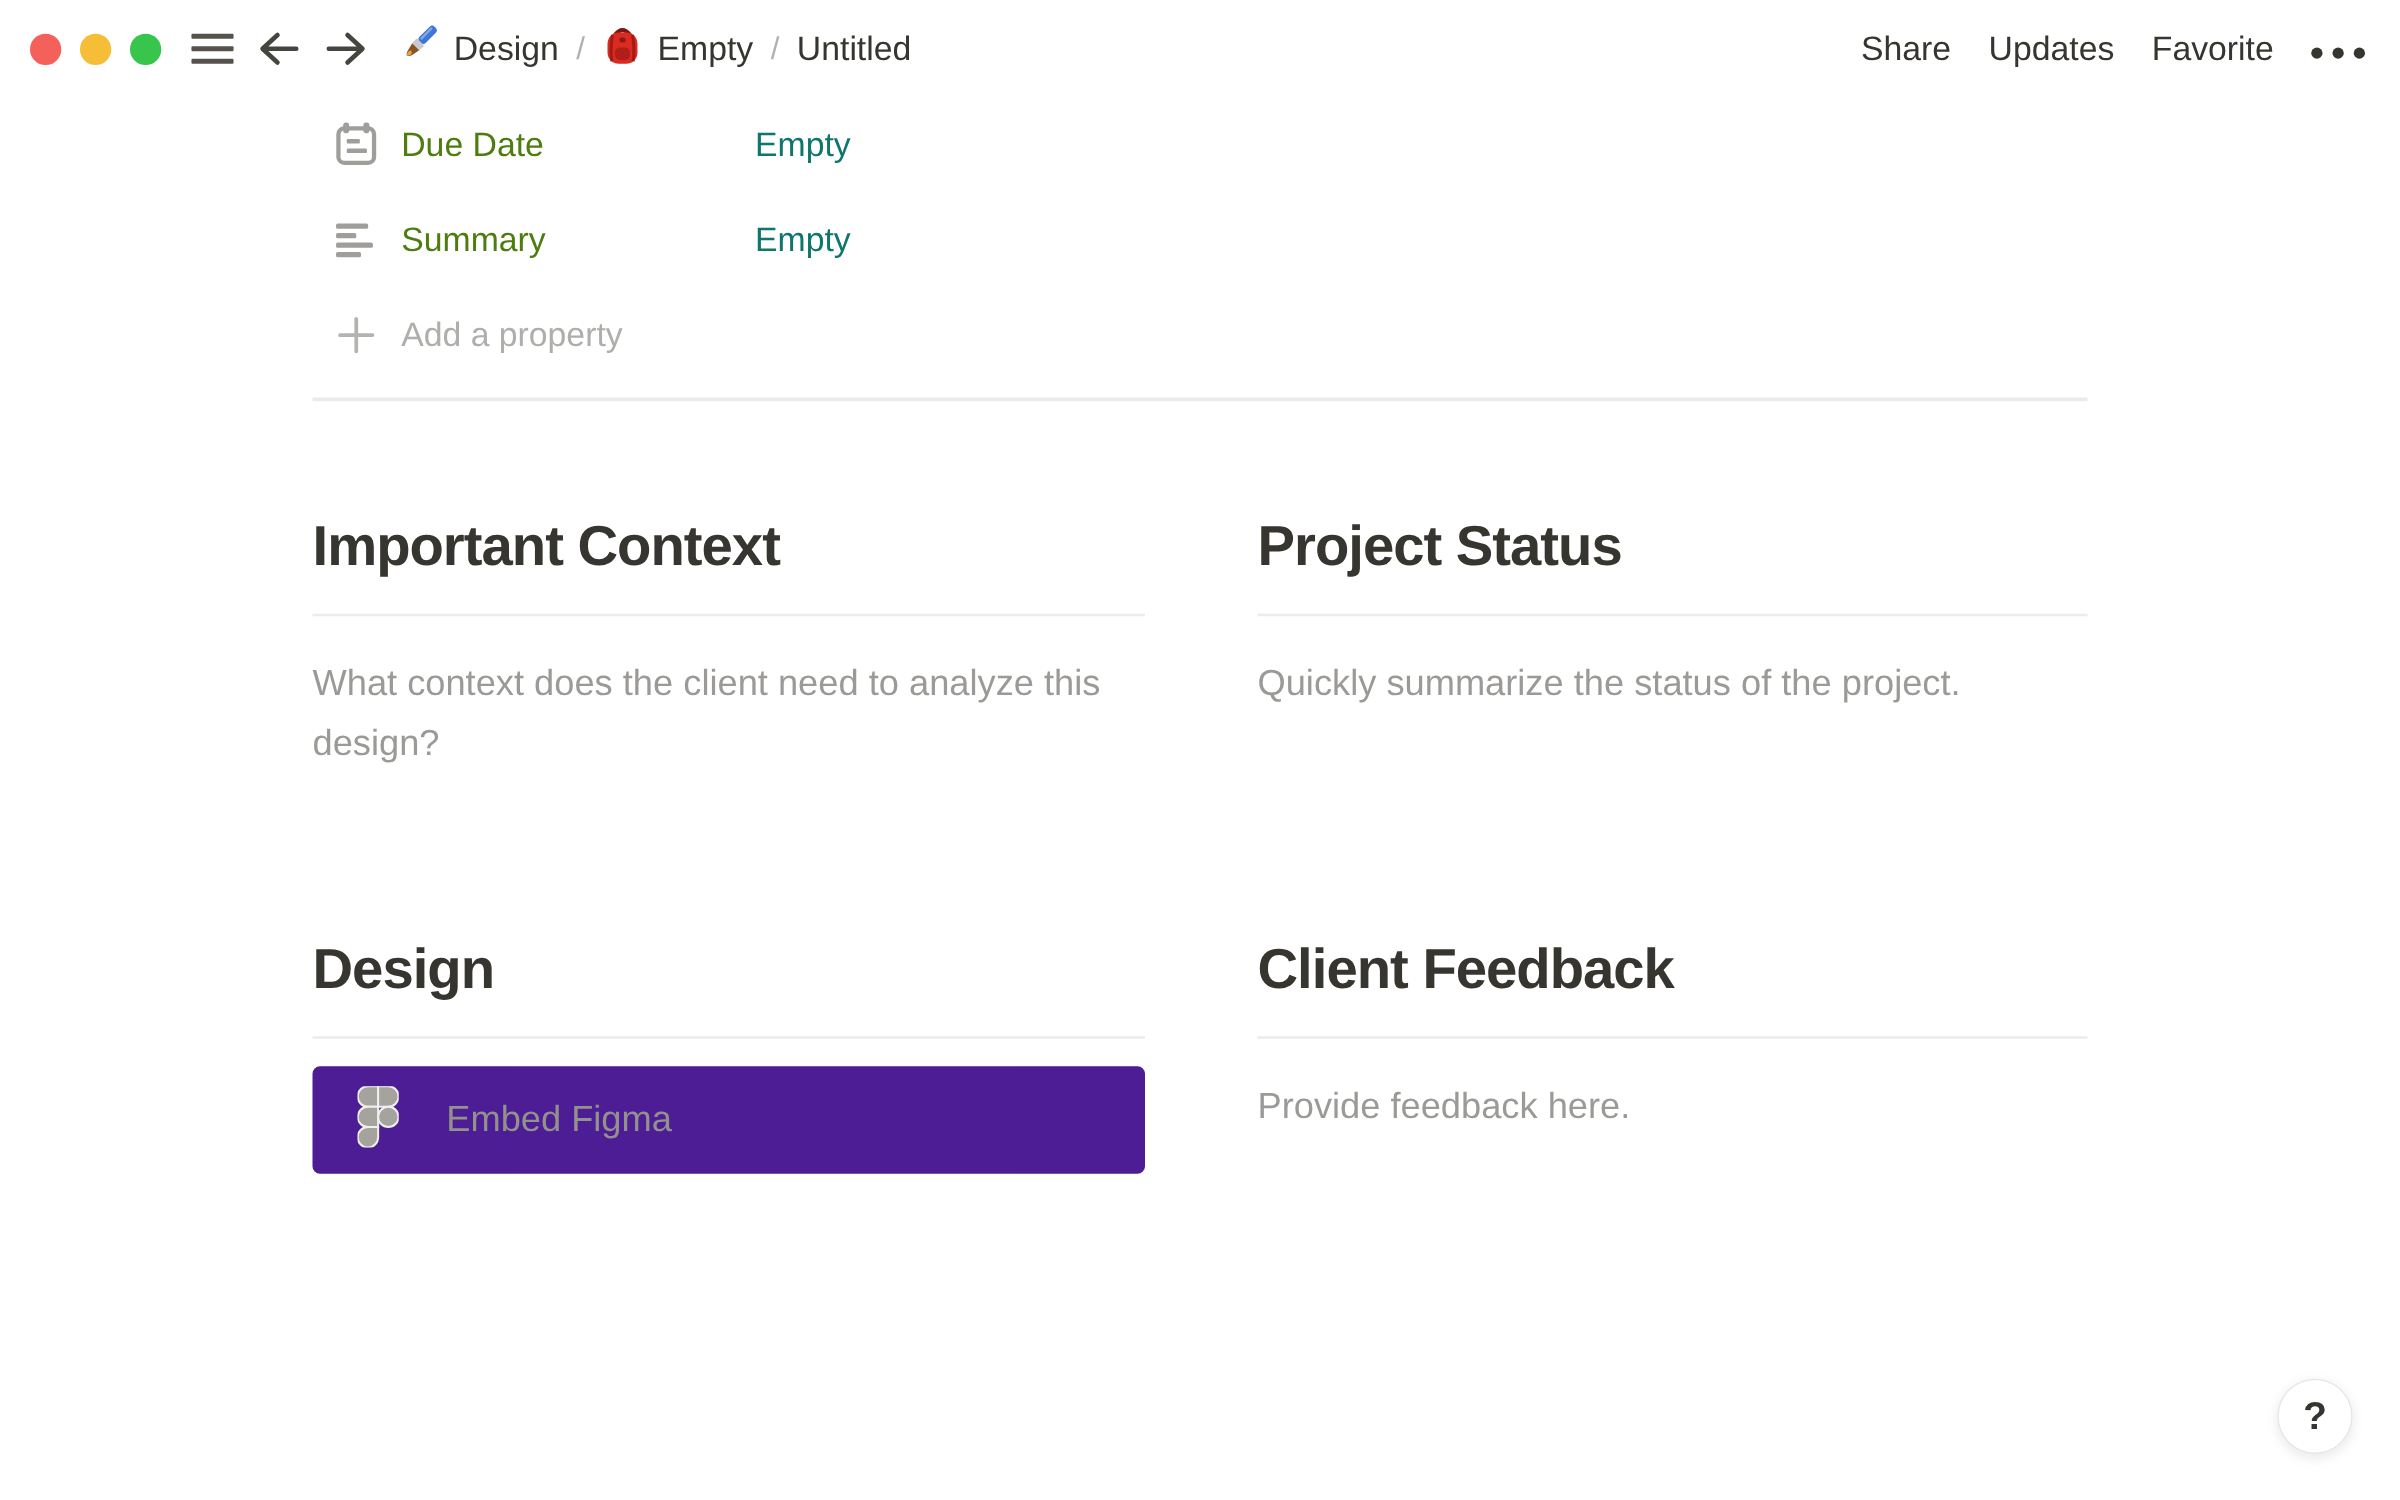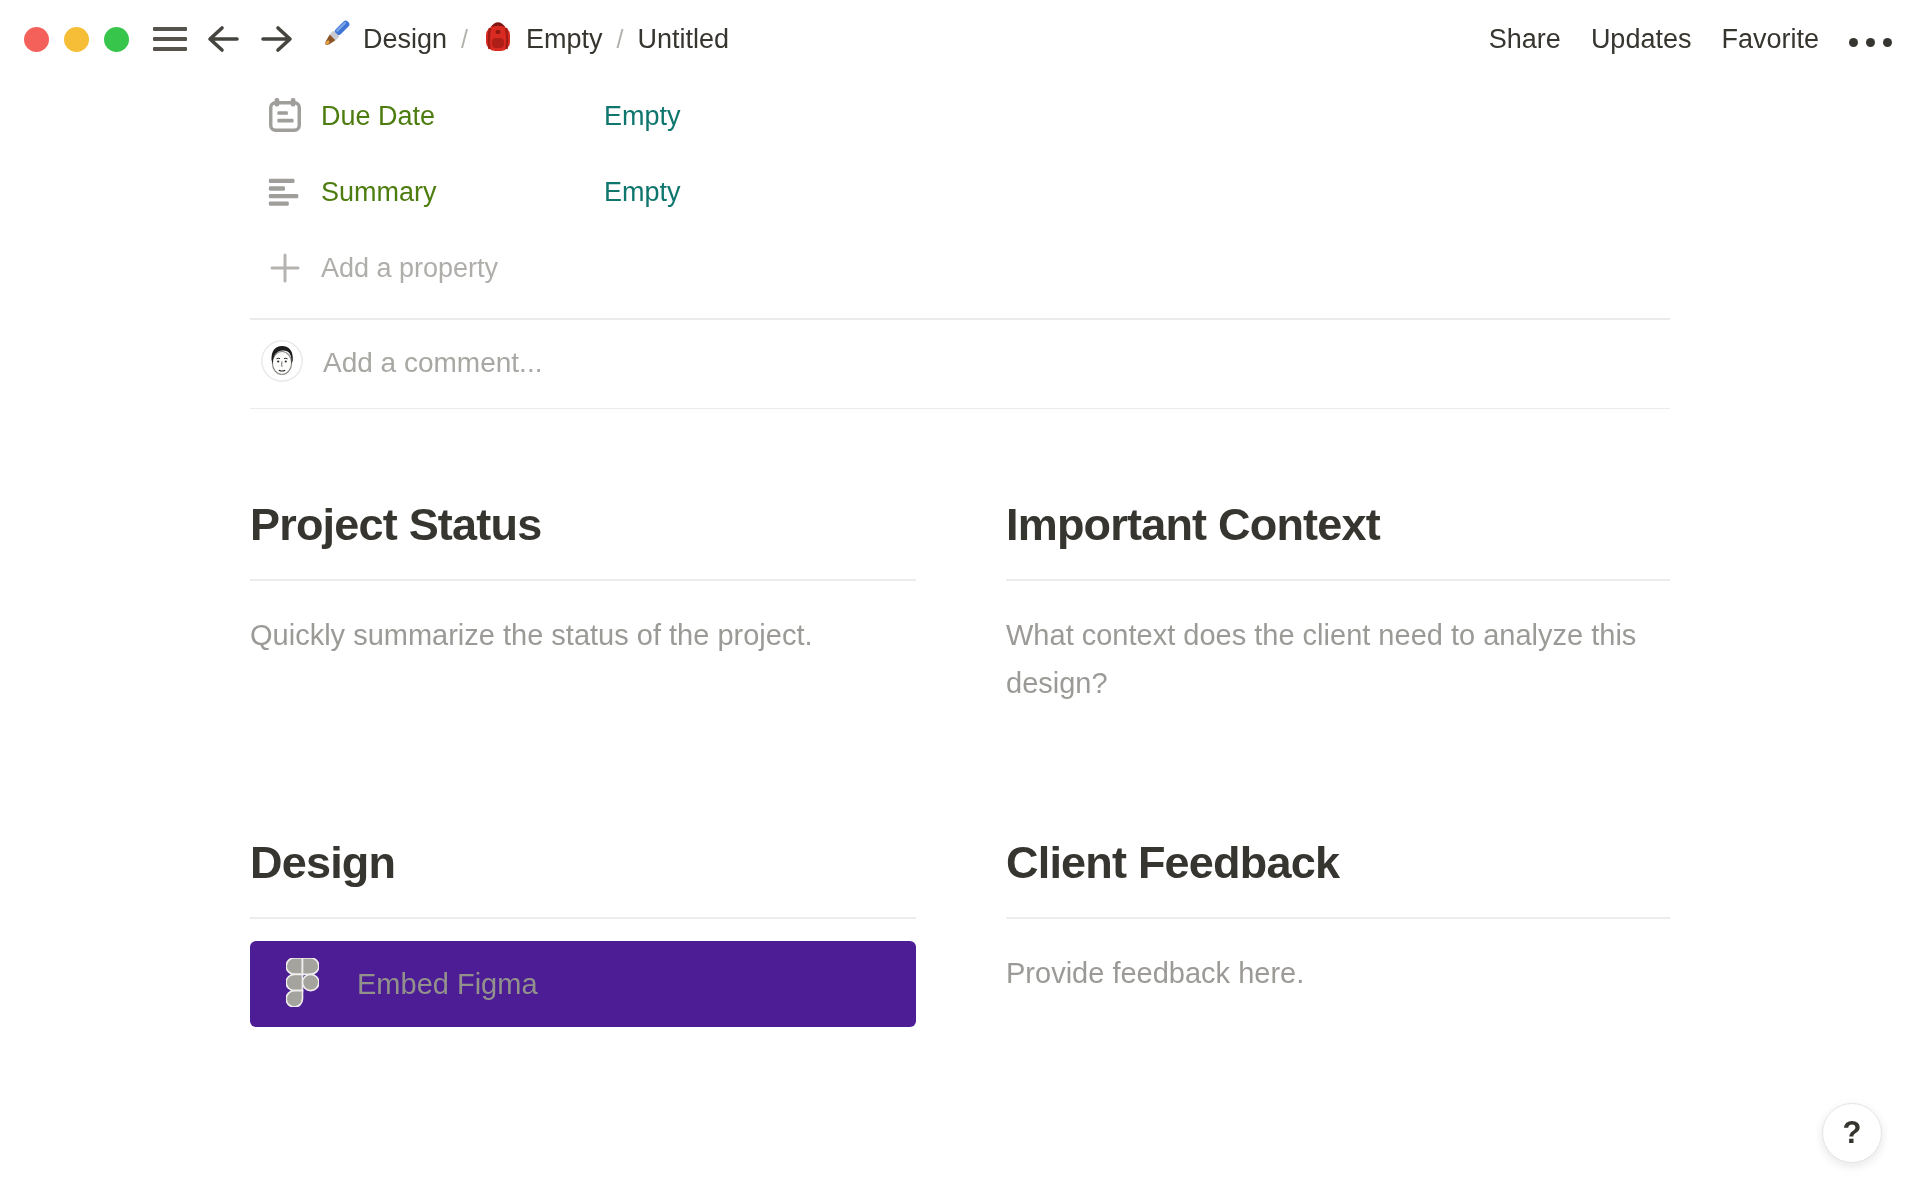--- a/index.html
+++ b/index.html
@@ -208,51 +208,35 @@
         <svg width="32" height="32" viewBox="0 0 32 32">
           <path d="M16 3 V29 M3 16 H29" stroke="#b5b3af" stroke-width="3" stroke-linecap="round"></path>
         </svg>
       </span>
       <span class="add-prop-label">Add a property</span>
     </div>
   </div>
 
   <div class="divider m-top"></div>
 
-  <div class="comment-row">
-    <span>
-      <svg width="42" height="42" viewBox="0 0 42 42">
-        <circle cx="21" cy="21" r="20.2" fill="#ffffff" stroke="#e9e9e7" stroke-width="1.4"></circle>
-        <ellipse cx="21" cy="23" rx="9.6" ry="11.5" fill="#fdfdfb" stroke="#8a8a86" stroke-width="1.2"></ellipse>
-        <path d="M10.5 20 Q10 6.5 21 6 Q32.5 6.5 31.8 20.5 L30.5 24 Q30.8 13.5 26.5 11.5 Q22 9.6 17 11.8 Q11.8 14.2 11.8 24 Z" fill="#1c1c1c"></path>
-        <circle cx="17.2" cy="21.5" r="1.1" fill="#2a2a2a"></circle>
-        <circle cx="24.8" cy="21.5" r="1.1" fill="#2a2a2a"></circle>
-        <path d="M15.5 18.8 Q17.2 17.8 19 18.6" fill="none" stroke="#2a2a2a" stroke-width="1"></path>
-        <path d="M23 18.6 Q24.8 17.8 26.5 18.8" fill="none" stroke="#2a2a2a" stroke-width="1"></path>
-        <path d="M21 21.5 Q20.2 25.5 21 26.8" fill="none" stroke="#6b6b67" stroke-width="1"></path>
-        <path d="M17.8 30.2 Q21 31.8 24.2 30.2" fill="none" stroke="#2a2a2a" stroke-width="1.2"></path>
-      </svg>
-    </span>
-    <span class="comment-placeholder">Add a comment...</span>
-  </div>
 
   <div class="divider"></div>
 
   <div class="sections">
 
     <div class="section">
+      <h2>Important Context</h2>
+      <div class="sec-divider"></div>
+      <p class="sec-body">What context does the client need to analyze this design?</p>
+    </div>
+
+    <div class="section">
       <h2>Project Status</h2>
       <div class="sec-divider"></div>
       <p class="sec-body">Quickly summarize the status of the project.</p>
-    </div>
-
-    <div class="section">
-      <h2>Important Context</h2>
-      <div class="sec-divider"></div>
-      <p class="sec-body">What context does the client need to analyze this design?</p>
     </div>
 
     <div class="section">
       <h2>Design</h2>
       <div class="sec-divider"></div>
       <div class="embed-btn">
         <span>
           <svg width="33" height="49" viewBox="0 0 32 48">
             <g fill="#a5a39e" stroke="#f0efed" stroke-width="1.6">
               <path d="M16 0 H8 a8 8 0 0 0 0 16 H16 Z"></path>

